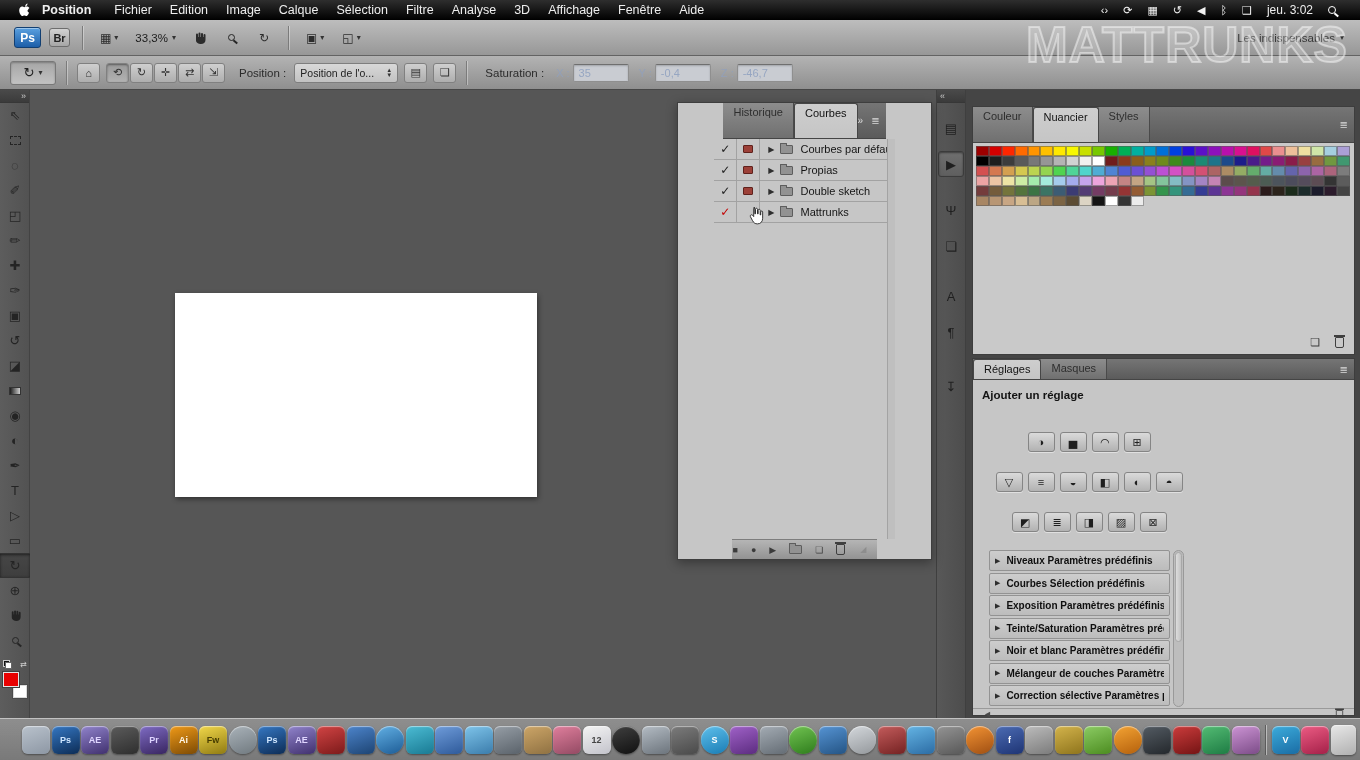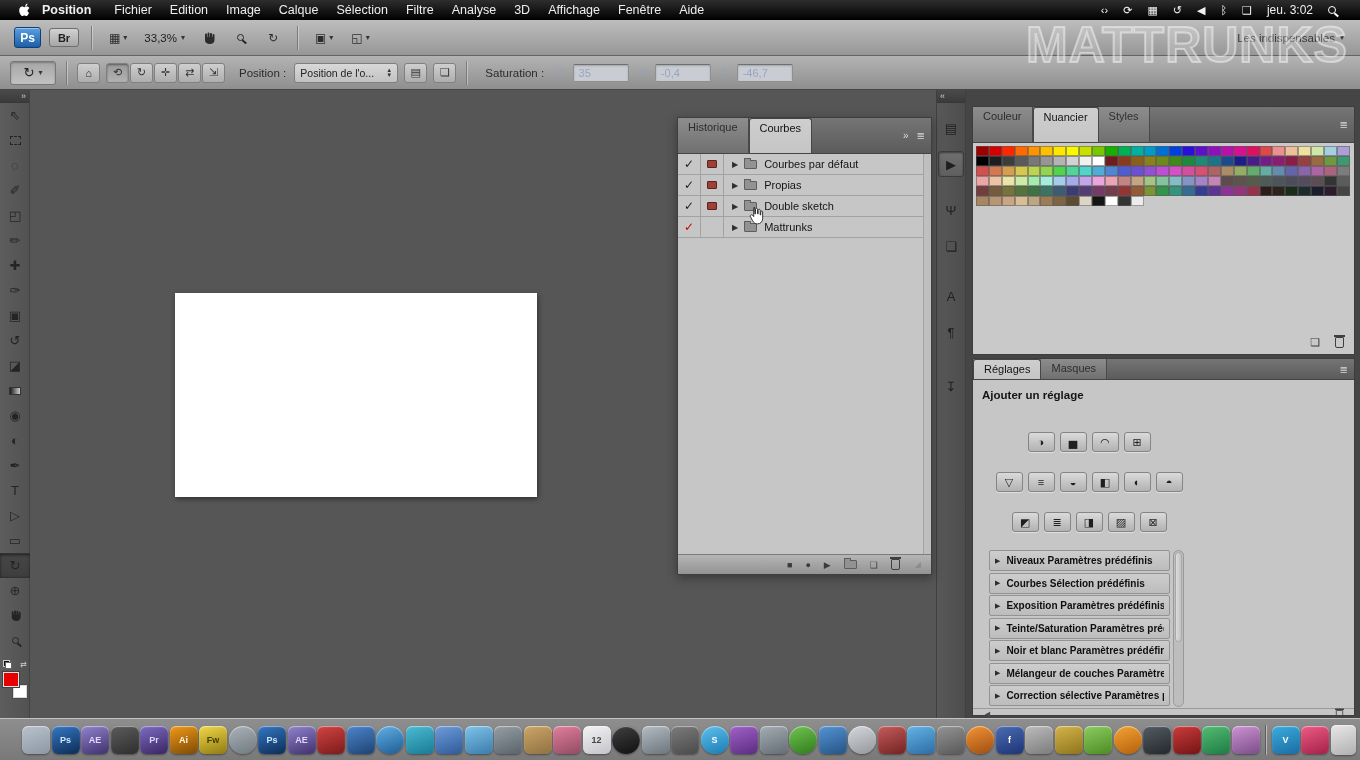--- a/index.html
+++ b/index.html
@@ -20,21 +20,21 @@
   .mag { width:8px; height:8px; border:1.5px solid #fff; border-radius:50%; position:relative; display:inline-block; margin-right:14px;}
   .mag::after { content:""; position:absolute; width:5px; height:1.5px; background:#fff; right:-4px; bottom:-2px; transform:rotate(40deg); }
 
   
   .opts1 { position:absolute; top:20px; left:0; right:0; height:36px; z-index:30;
     background:linear-gradient(#bdbdbd,#979797); border-bottom:1px solid #636363;
     display:flex; align-items:center; padding:0 14px; gap:8px; }
   .psbtn { width:27px; height:21px; border-radius:3px; background:linear-gradient(#5aa0e0,#1c5ea8);
     border:1px solid #123f72; color:#fff; font-weight:bold; font-size:12px;
     display:flex; align-items:center; justify-content:center; box-shadow:inset 0 1px 0 rgba(255,255,255,.4); }
-  .brbtn { width:30px; height:19px; border-radius:3px; background:linear-gradient(#d2d2d2,#a6a6a6);
+  .brbtn { width:21px; height:19px; border-radius:3px; background:linear-gradient(#d2d2d2,#a6a6a6);
     border:1px solid #6d6d6d; color:#222; font-weight:bold; font-size:11px;
     display:flex; align-items:center; justify-content:center; }
   .vsep { width:1px; height:24px; background:#7b7b7b; box-shadow:1px 0 0 rgba(255,255,255,.35); margin:0 4px; flex:0 0 auto;}
   .toolbtn { height:21px; min-width:24px; padding:0 5px; display:flex; align-items:center;
     justify-content:center; gap:3px; color:#2c2c2c; font-size:12px; }
   .dd { font-size:8px; color:#333; }
   .zoomctl { font-size:11.5px; color:#1c1c1c; display:flex; align-items:center; gap:4px; padding:0 4px; }
   .magdark { width:7px; height:7px; border:1.5px solid #262626; border-radius:50%; position:relative; display:inline-block; }
   .magdark::after { content:""; position:absolute; width:5px; height:1.5px; background:#262626; right:-4px; bottom:-2px; transform:rotate(40deg); }
   .workspace { margin-left:auto; font-size:11.5px; color:#383838; display:flex; align-items:center; gap:5px; padding-right:2px; }
@@ -97,23 +97,23 @@
   .tabbar-right { margin-left:auto; display:flex; align-items:center; gap:8px; padding-right:6px;
     color:#dcdcdc; font-size:10px; }
   .folder { width:13px; height:9px; background:#929292; border:1px solid #5d5d5d; position:relative;
     border-radius:1px; flex:0 0 auto; }
   .folder::before { content:""; position:absolute; top:-3px; left:-1px; width:5px; height:2px;
     background:#929292; border:1px solid #5d5d5d; border-bottom:none; border-radius:1px 1px 0 0; }
   .trash { width:9px; height:11px; border:1px solid #3f3f3f; border-radius:1px 1px 2px 2px; position:relative; display:inline-block;}
   .trash::before { content:""; position:absolute; top:-3px; left:-2px; right:-2px; height:2px; background:#3f3f3f; }
 
   
-  .scripts-panel { position:absolute; left:677px; top:117px; width:255px; height:458px; z-index:20;
+  .scripts-panel { position:absolute; left:677px; top:102px; width:255px; height:458px; z-index:20;
     background:#c6c6c6; border:1px solid #3e3e3e; box-shadow:0 3px 10px rgba(0,0,0,.35);
-    display:flex; flex-direction:column; }
+    display:flex; flex-direction:column;align-items:center; }
   .pbody { flex:1; position:relative; background:#c6c6c6; overflow:hidden; }
   .pbody::after { content:""; position:absolute; top:0; right:0; bottom:0; width:7px;
     background:#bfbfbf; border-left:1px solid #a3a3a3; }
   .srow { height:21px; display:flex; align-items:center; border-bottom:1px solid #a2a2a2; }
   .scell { width:23px; height:100%; border-right:1px solid #a2a2a2; display:flex; align-items:center;
     justify-content:center; font-size:12px; color:#1b1b1b; flex:0 0 auto; }
   .dialicon { width:10px; height:8px; background:#9c4038; border:1px solid #5f211c; border-radius:1px; }
   .tri { font-size:8px; color:#2e2e2e; margin:0 6px 0 8px; }
   .srow .folder { margin-right:7px; }
   .slabel { font-size:11px; color:#141414; }

